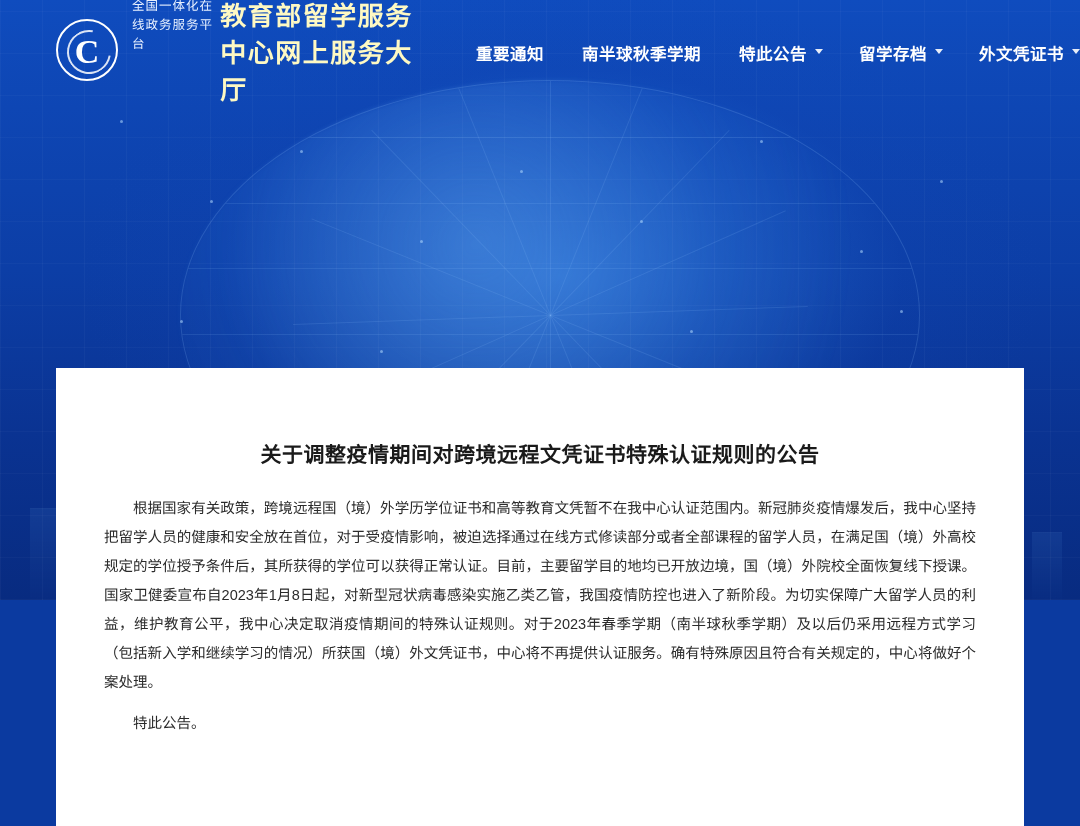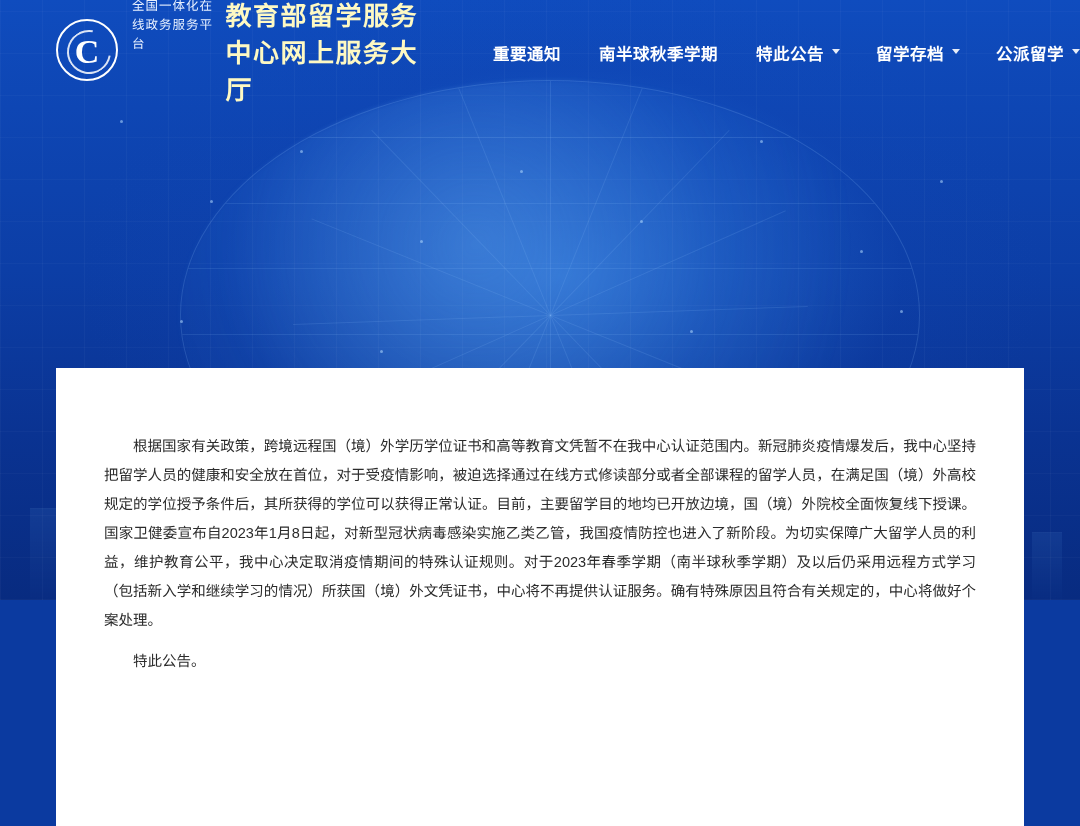--- a/index.html
+++ b/index.html
@@ -293,27 +293,28 @@
     <div class="brand-text">
       <div class="brand-sub">全国一体化在线政务服务平台</div>
       <div class="brand-main">教育部留学服务中心网上服务大厅</div>
     </div>
   </div>
   <div class="nav">
     <div class="nav-item">重要通知</div>
     <div class="nav-item">南半球秋季学期</div>
     <div class="nav-item has-caret">特此公告</div>
     <div class="nav-item has-caret">留学存档</div>
-    <div class="nav-item has-caret">公派留学</div>
+    <div class="nav-item has-caret">外文凭证书</div>
   </div>
 </div>
 
 <div class="card">
 
 
+  <div class="doc-title">关于调整疫情期间对跨境远程文凭证书特殊认证规则的公告</div>
 
 
   <div class="body-text">
     <p>根据国家有关政策，跨境远程国（境）外学历学位证书和高等教育文凭暂不在我中心认证范围内。新冠肺炎疫情爆发后，我中心坚持把留学人员的健康和安全放在首位，对于受疫情影响，被迫选择通过在线方式修读部分或者全部课程的留学人员，在满足国（境）外高校规定的学位授予条件后，其所获得的学位可以获得正常认证。目前，主要留学目的地均已开放边境，国（境）外院校全面恢复线下授课。国家卫健委宣布自2023年1月8日起，对新型冠状病毒感染实施乙类乙管，我国疫情防控也进入了新阶段。为切实保障广大留学人员的利益，维护教育公平，我中心决定取消疫情期间的特殊认证规则。对于2023年春季学期（南半球秋季学期）及以后仍采用远程方式学习（包括新入学和继续学习的情况）所获国（境）外文凭证书，中心将不再提供认证服务。确有特殊原因且符合有关规定的，中心将做好个案处理。</p>
     <p>特此公告。</p>
   </div>
 
 </div>
 
 </body></html>

